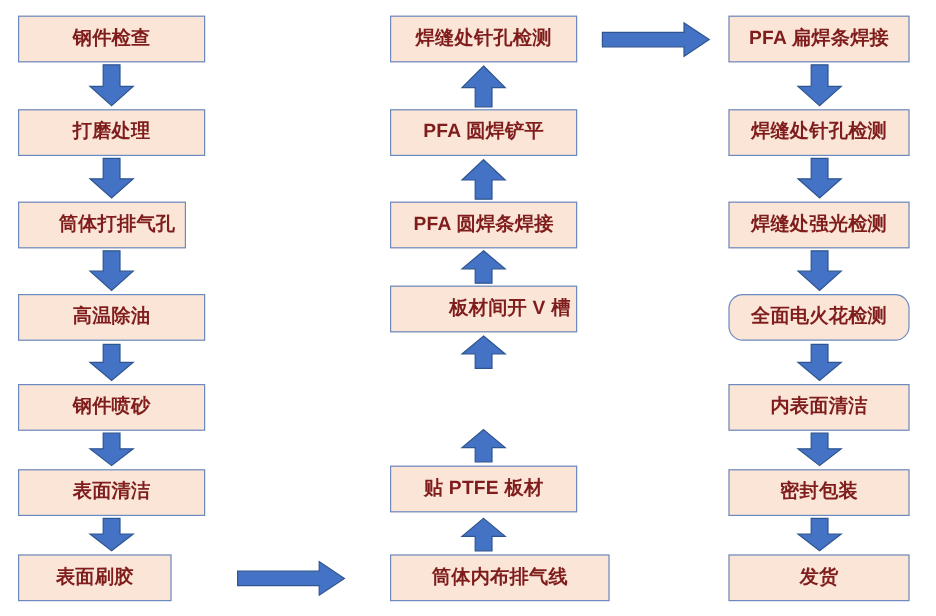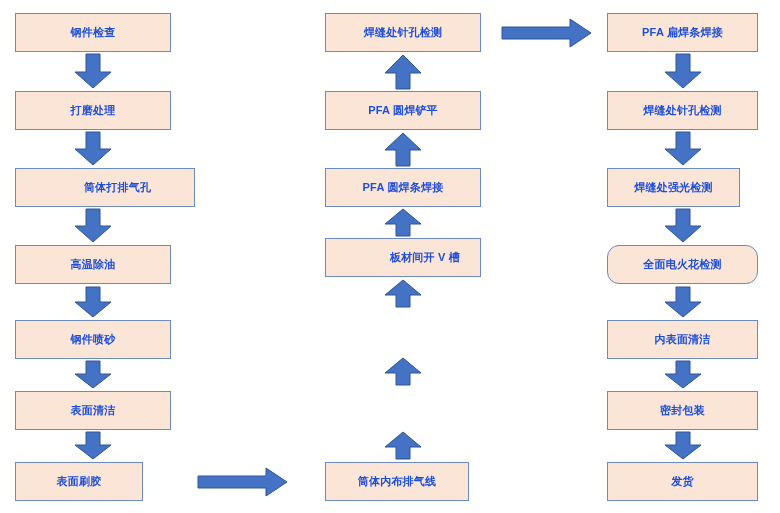--- a/index.html
+++ b/index.html
@@ -22,22 +22,22 @@
     height: 513px;
   }
   .node {
     position: absolute;
     box-sizing: border-box;
     background: #FAE5D7;
     border: 1.5px solid #6A8AC0;
     display: flex;
     align-items: center;
     justify-content: center;
-    color: #1d4ed8;
-    font-size: 11px;
+    color: #7f1d1d;
+    font-size: 16px;
     font-weight: 700;
     letter-spacing: 0.2px;
     white-space: nowrap;
     line-height: 1;
   }
   .node-label {
     display: block;
     transform: translateY(-0.5px);
   }
   .arrow {
@@ -55,21 +55,21 @@
 <body>
 
 <div id="flow-canvas">
 
   <div class="node" style="left:15px;  top:13px;  width:156px; height:39px;">
       <span class="node-label">钢件检查</span>
     </div>
   <div class="node" style="left:15px;  top:91px;  width:156px; height:39px;">
       <span class="node-label">打磨处理</span>
     </div>
-  <div class="node" style="left:15px;  top:168px; width:180px; height:39px;padding-left:25px;">
+  <div class="node" style="left:15px;  top:168px; width:140px; height:39px;padding-left:25px;">
       <span class="node-label">筒体打排气孔</span>
     </div>
   <div class="node" style="left:15px;  top:245px; width:156px; height:39px;">
       <span class="node-label">高温除油</span>
     </div>
   <div class="node" style="left:15px;  top:320px; width:156px; height:39px;">
       <span class="node-label">钢件喷砂</span>
     </div>
   <div class="node" style="left:15px;  top:391px; width:156px; height:39px;">
       <span class="node-label">表面清洁</span>
@@ -83,31 +83,34 @@
     </div>
   <div class="node" style="left:325px; top:91px;  width:156px; height:39px;">
       <span class="node-label">PFA 圆焊铲平</span>
     </div>
   <div class="node" style="left:325px; top:168px; width:156px; height:39px;justify-content:center;">
       <span class="node-label">PFA 圆焊条焊接</span>
     </div>
   <div class="node" style="left:325px; top:238px; width:156px; height:39px;padding-left:44px;">
       <span class="node-label">板材间开 V 槽</span>
     </div>
-  <div class="node" style="left:325px; top:462px; width:144px; height:39px;">
+  <div class="node" style="left:325px; top:388px; width:156px; height:39px;">
+      <span class="node-label">贴 PTFE 板材</span>
+    </div>
+  <div class="node" style="left:325px; top:462px; width:183px; height:39px;">
       <span class="node-label">筒体内布排气线</span>
     </div>
 
   <div class="node" style="left:607px; top:13px;  width:151px; height:39px;text-align:center;">
       <span class="node-label">PFA 扁焊条焊接</span>
     </div>
   <div class="node" style="left:607px; top:91px;  width:151px; height:39px;">
       <span class="node-label">焊缝处针孔检测</span>
     </div>
-  <div class="node" style="left:607px; top:168px; width:133px; height:39px;align-items:center;">
+  <div class="node" style="left:607px; top:168px; width:151px; height:39px;align-items:center;">
       <span class="node-label">焊缝处强光检测</span>
     </div>
   <div class="node" style="left:607px; top:245px; width:151px; height:39px;border-radius:12px;">
       <span class="node-label">全面电火花检测</span>
     </div>
   <div class="node" style="left:607px; top:320px; width:151px; height:39px;">
       <span class="node-label">内表面清洁</span>
     </div>
   <div class="node" style="left:607px; top:462px; width:151px; height:39px;">
       <span class="node-label">发货</span>

